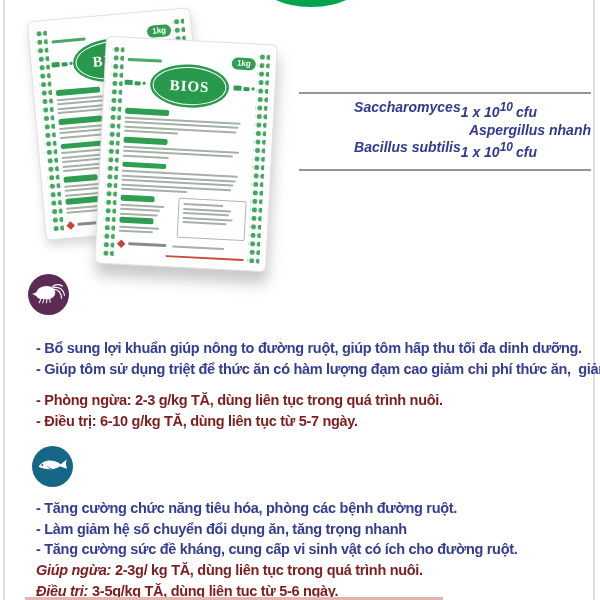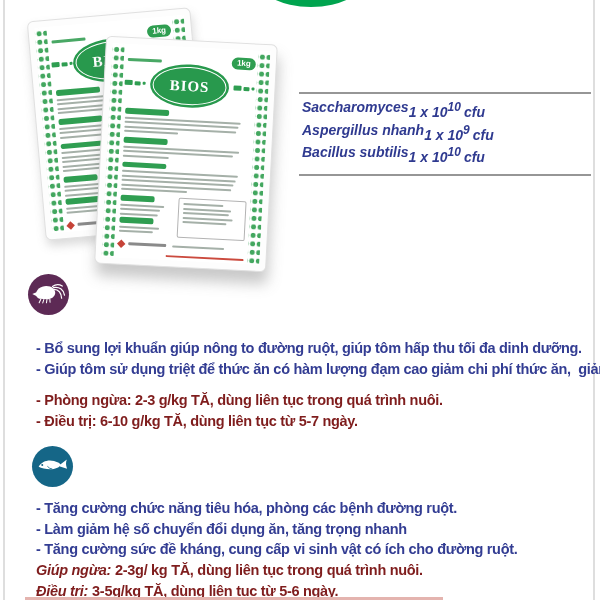--- a/index.html
+++ b/index.html
@@ -37,22 +37,22 @@
   .sec-bar{height:5.5px;background:#2f9e51;border-radius:2px;margin-bottom:3px;}
   .tline{height:2px;background:#a5b0a8;border-radius:1px;margin-bottom:2.5px;}
   .info-box{border:1px solid #b3b3b3;border-radius:2px;padding:4px;}
   .logo-mark{width:6px;height:6px;background:#c64338;transform:rotate(45deg);margin-right:4px;}
   .dark-line{height:3px;background:#8a8a8a;border-radius:1px;}
   .red-line{height:2px;background:#cb4a3e;border-radius:1px;}
 
   
   .ing-table{position:absolute;left:299px;top:92px;width:292px;
              border-top:2px solid #969696;border-bottom:2px solid #969696;padding:5px 0 7px;}
-  .ing-row{display:flex;justify-content:flex-start;line-height:17.5px;
-           color:#2f3a90;font-style:italic;font-weight:600;font-size:14px;}
+  .ing-row{display:flex;justify-content:flex-end;line-height:17.5px;
+           color:#2f3a90;font-style:italic;font-weight:600;font-size:14px;margin-left:12px;}
   .ing-name{padding-left:3px;}
   .ing-val{padding-right:54px;white-space:pre;}
   .ing-val sup{font-size:12px;vertical-align:6px;font-style:italic;}
   .ing-unit{margin-left:3px;}
 
   
   .txt-block{position:absolute;left:36px;right:10px;}
   .txt-block div{white-space:pre;}
   .navy{color:#333d93;font-weight:600;font-size:14.5px;letter-spacing:-0.3px;line-height:20.5px;}
   .red{color:#7f1d1d;font-weight:600;font-size:14.5px;letter-spacing:-0.3px;line-height:21px;}
@@ -218,21 +218,20 @@
     </div>
   </div>
 
   <div class="ing-table">
     <div class="ing-row">
       <span class="ing-name">Saccharomyces</span>
       <span class="ing-val"><span>1 x 10</span><sup>10</sup><span class="ing-unit">cfu</span></span>
     </div>
     <div class="ing-row">
       <span class="ing-name">Aspergillus nhanh</span>
-      <span class="ing-val"><span>1 x 10</span><sup>9</sup><span class="ing-unit">cfu</span></span>
     </div>
     <div class="ing-row">
       <span class="ing-name">Bacillus subtilis</span>
       <span class="ing-val"><span>1 x 10</span><sup>10</sup><span class="ing-unit">cfu</span></span>
     </div>
   </div>
 
   <div class="icon-circle shrimp">
     <svg viewBox="0 0 40 40" aria-hidden="true">
       <path fill="#fff" d="M8 21 C7 15.2 12.6 11.6 17.8 11.6 C23.4 11.6 27 15 26.5 19 C26 22.4 22.6 24.6 18.6 24.6 L11.2 24.1 C9.6 23.6 8.4 22.5 8 21 Z"></path>

